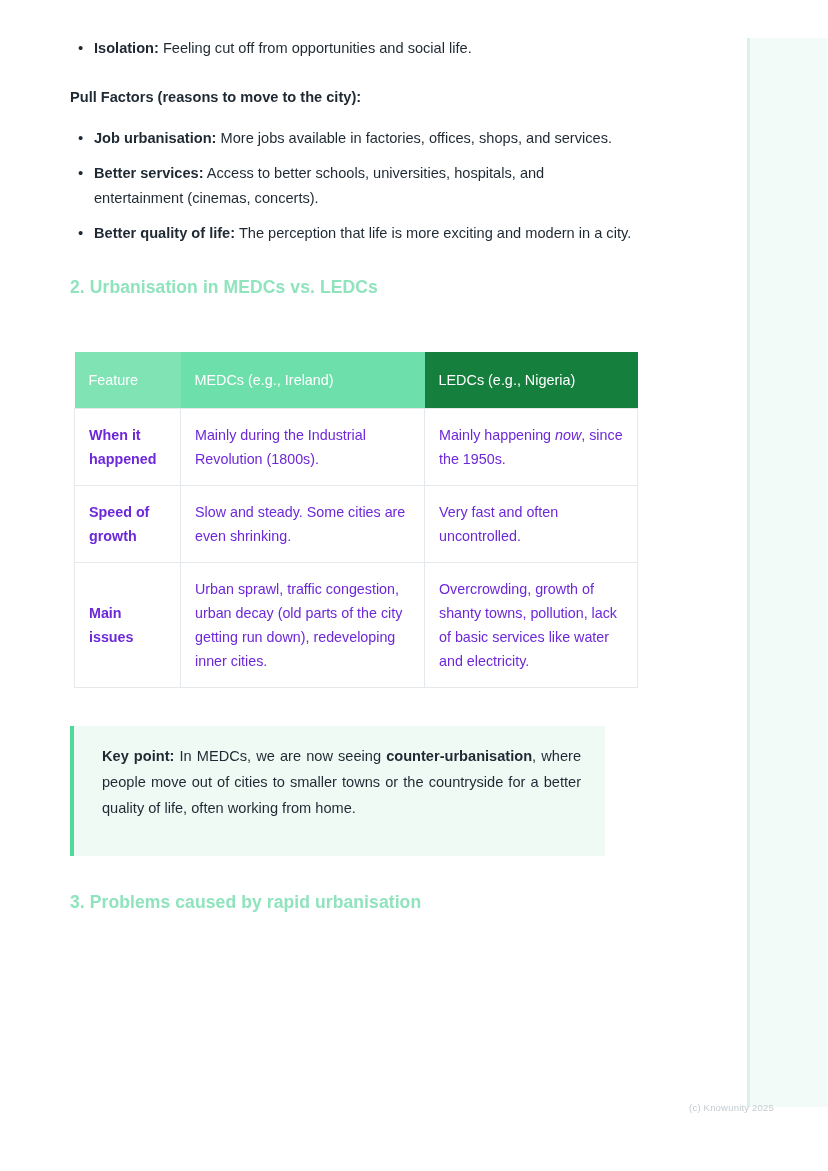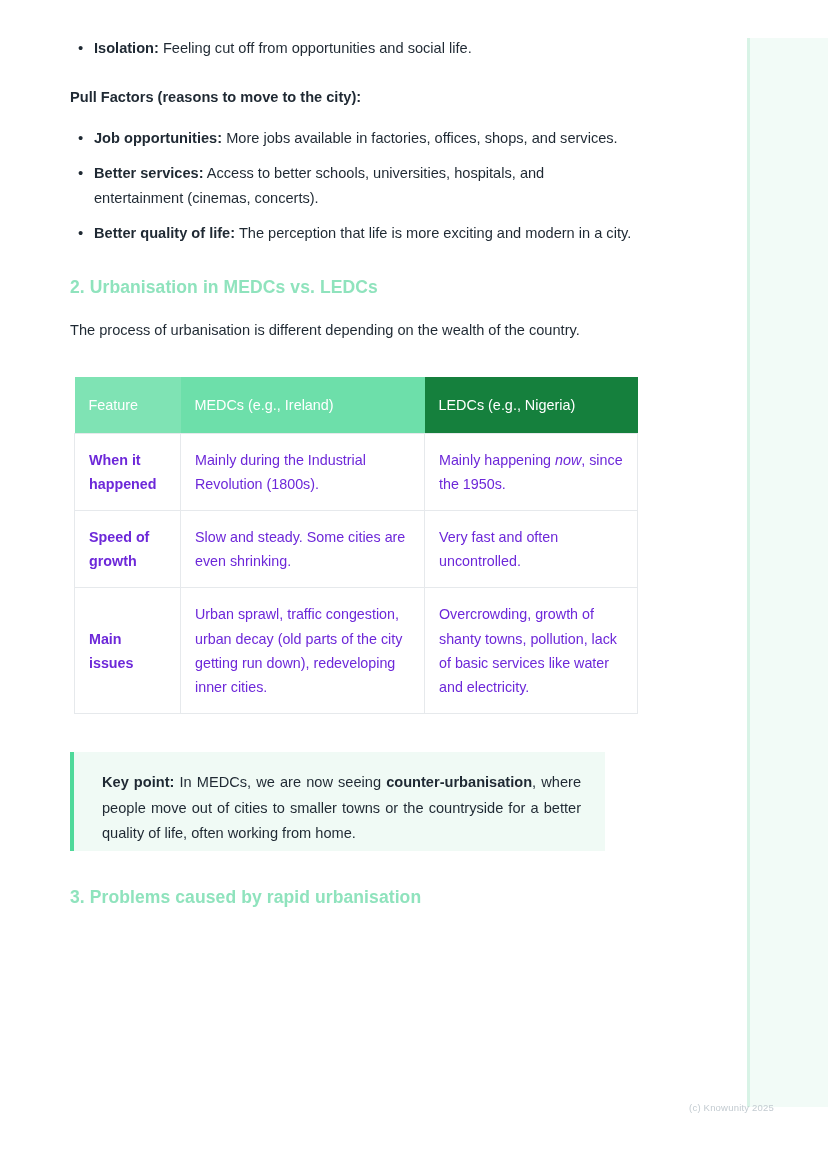--- a/index.html
+++ b/index.html
@@ -116,21 +116,21 @@
   }
   table.compare col.c1 { width: 106px; }
   table.compare col.c2 { width: 244px; }
   table.compare col.c3 { width: 213px; }
   em.it { font-style: italic; }
 
   
   .callout {
     background: #f0faf5;
     border-left: 4px solid #4fd99a;
-    padding: 18px 24px 4px 28px;
+    padding: 18px 24px 34px 28px;
     width: 535px;
     box-sizing: border-box;
   }
   .callout p {
     margin: 0;
     text-align: justify;
     line-height: 1.78;
     font-size: 14.6px;
   }
 
@@ -162,37 +162,36 @@
     <div class="block-gap-lg"></div>
 
     <p class="para">
       <span class="bold-lead">Pull Factors (reasons to move to the city):</span>
     </p>
 
     <div class="block-gap-md"></div>
 
     <ul class="bullets">
       <li>
-        <span class="bold-lead">Job opportunities:</span><span> More jobs available in factories, offices, shops, and services.</span>
+        <span class="bold-lead">Job urbanisation:</span><span> More jobs available in factories, offices, shops, and services.</span>
       </li>
       <li>
         <span class="bold-lead">Better services:</span><span> Access to better schools, universities, hospitals, and entertainment (cinemas, concerts).</span>
       </li>
       <li>
         <span class="bold-lead">Better quality of life:</span><span> The perception that life is more exciting and modern in a city.</span>
       </li>
     </ul>
 
     <div style="height:30px"></div>
 
     <h2 class="section-heading">2. Urbanisation in MEDCs vs. LEDCs</h2>
 
     <div style="height:20px"></div>
 
-    <p class="para">The process of urbanisation is different depending on the wealth of the country.</p>
 
     <div style="height:30px"></div>
 
     <table class="compare">
       <colgroup>
           <col class="c1">
           <col class="c2">
           <col class="c3">
         </colgroup>
       <thead>

